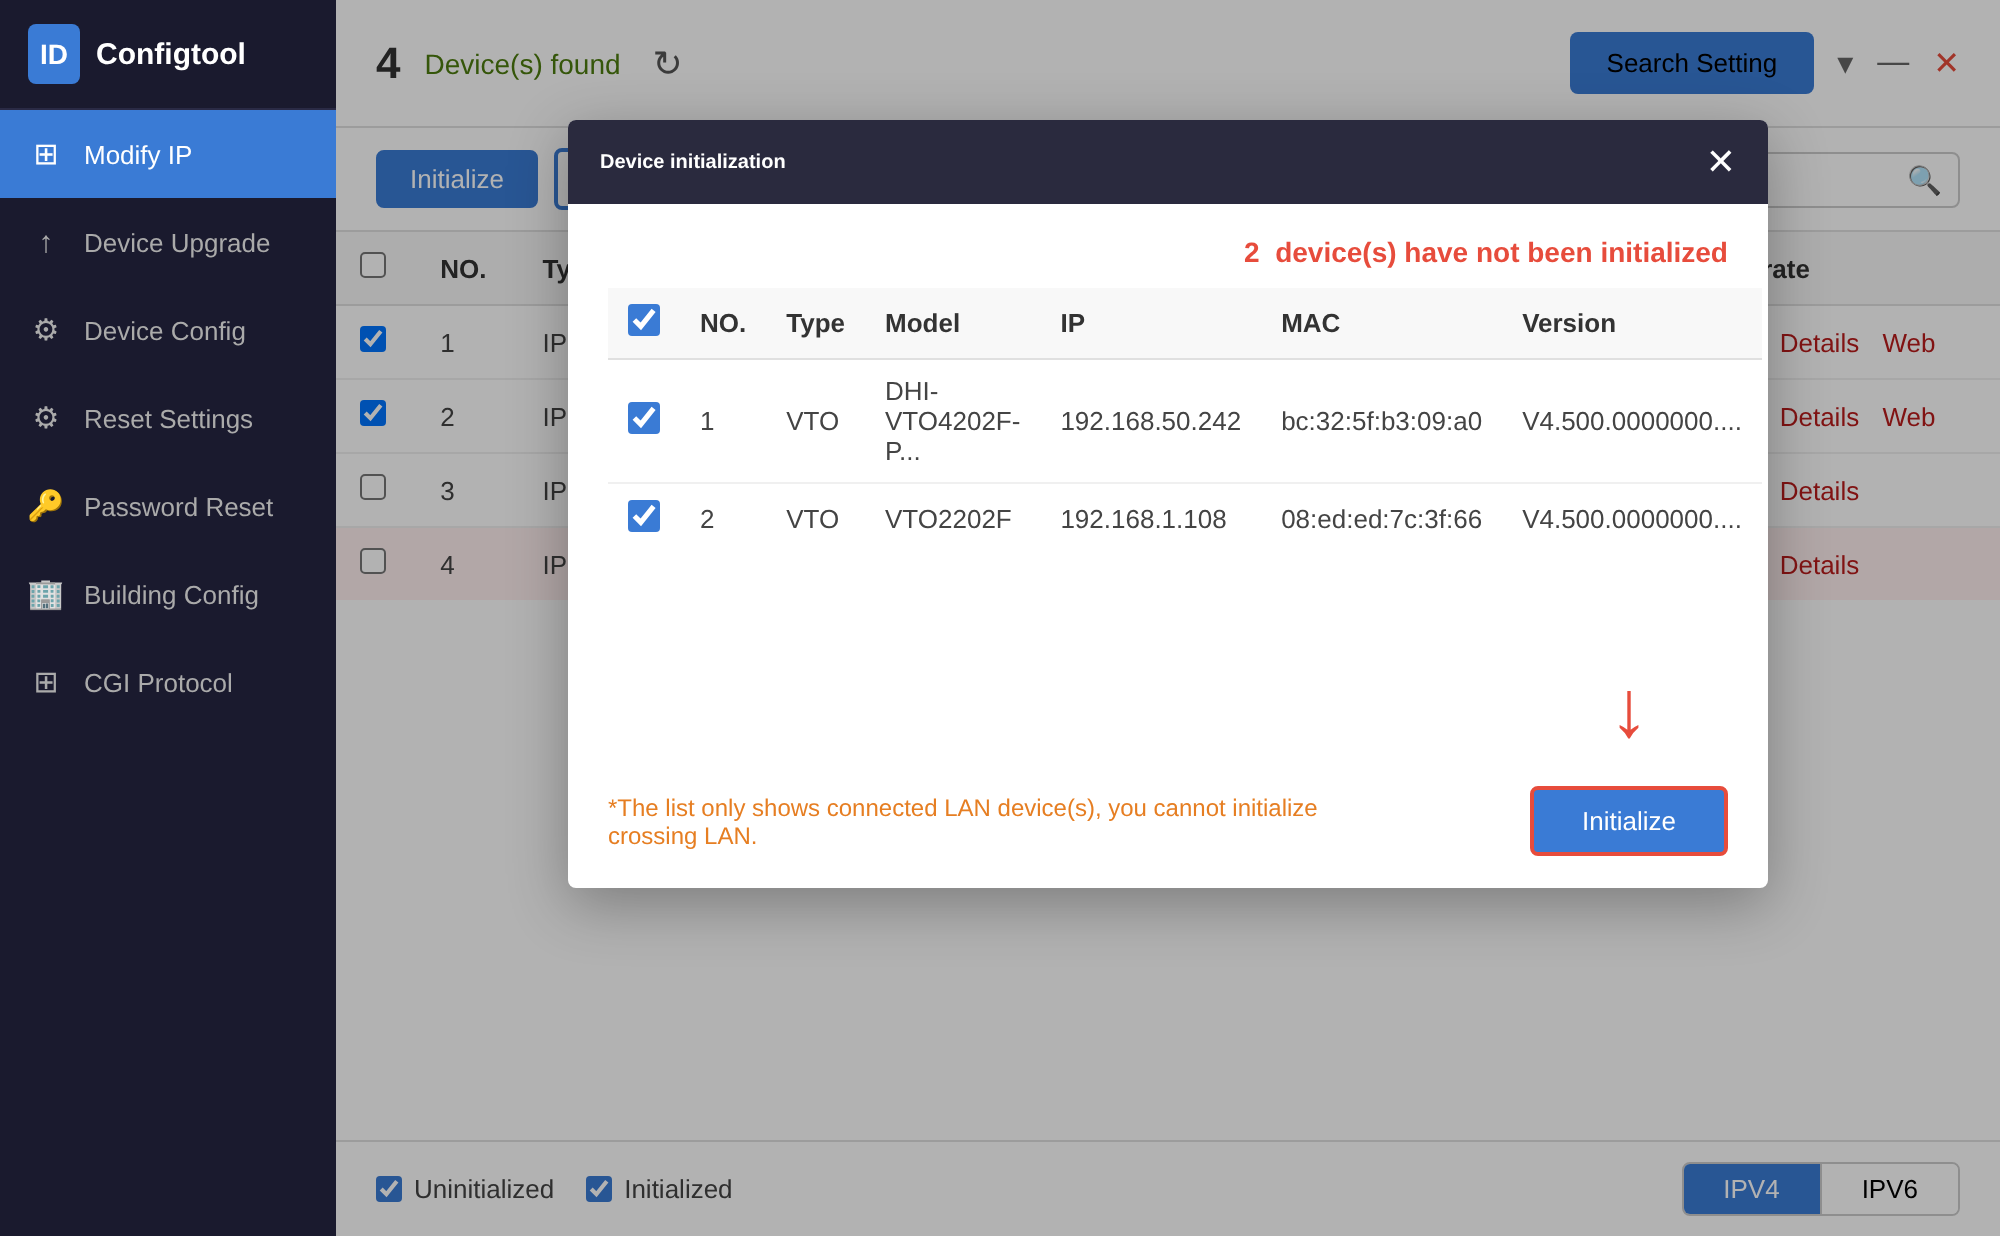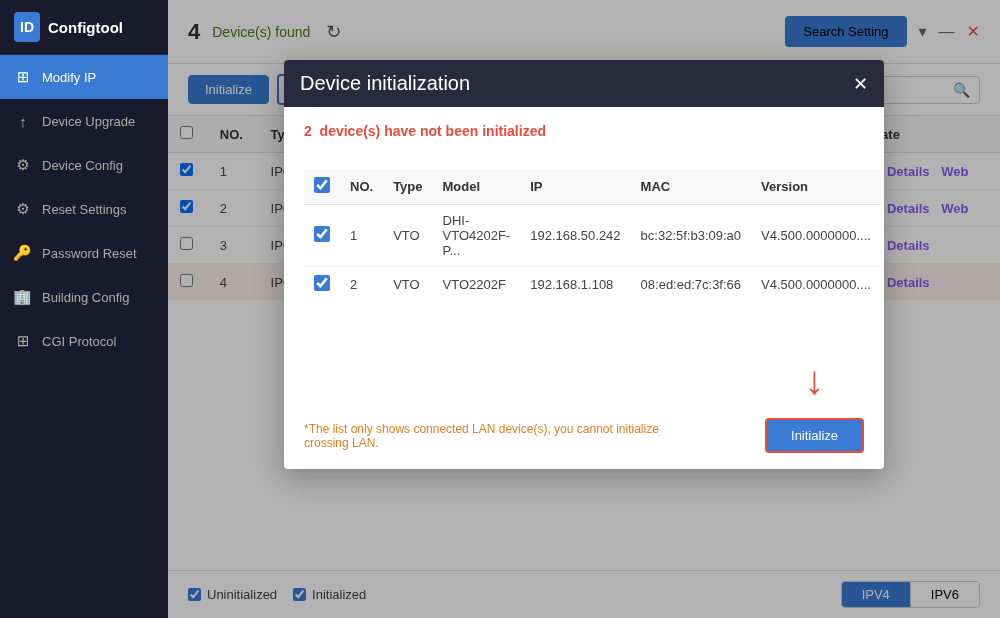--- a/index.html
+++ b/index.html
@@ -195,25 +195,24 @@
     }
     .main-table td {
       padding: 10px 12px;
       border-bottom: 1px solid #f0f0f0;
       color: #444;
       font-size: 13px;
     }
     .main-table tr:last-child td { border-bottom: none; }
     .main-table tr.highlighted td { background: #fff0f0; }
     .action-link {
-      color: #8b5cf6;
+      color: #b91c1c;
       cursor: pointer;
       margin-right: 8px;
       text-decoration: none;
-      font-weight: bold;
     }
 
     
     .bottom-bar {
       background: white;
       border-top: 1px solid #e0e0e0;
       padding: 10px 20px;
       display: flex;
       align-items: center;
       gap: 16px;
@@ -279,39 +278,39 @@
     }
     .modal-header {
       background: #2a2a3e;
       color: white;
       padding: 12px 16px;
       display: flex;
       align-items: center;
       justify-content: space-between;
     }
     .modal-header-title {
-      font-size: 20px;
-      font-weight: 400;
+      font-size: 10px;
+      font-weight: 700;
     }
     .modal-close-btn {
       background: none;
       border: none;
       color: white;
       cursor: pointer;
       font-size: 18px;
       line-height: 1;
     }
     .modal-body {
       padding: 16px 20px;
     }
     .modal-subtitle {
-      text-align: left;
+      text-align: right;
       font-size: 14px;
       color: #333;
-      margin-bottom: 30px;
+      margin-bottom: 10px;
     }
     .modal-subtitle span {
       color: #e74c3c;
       font-weight: bold;
     }
     .modal-table {
       width: 100%;
       border-collapse: collapse;
       font-size: 13px;
     }

